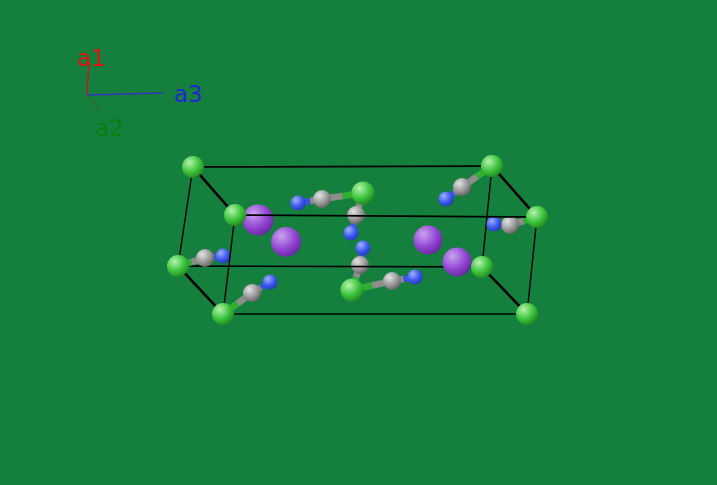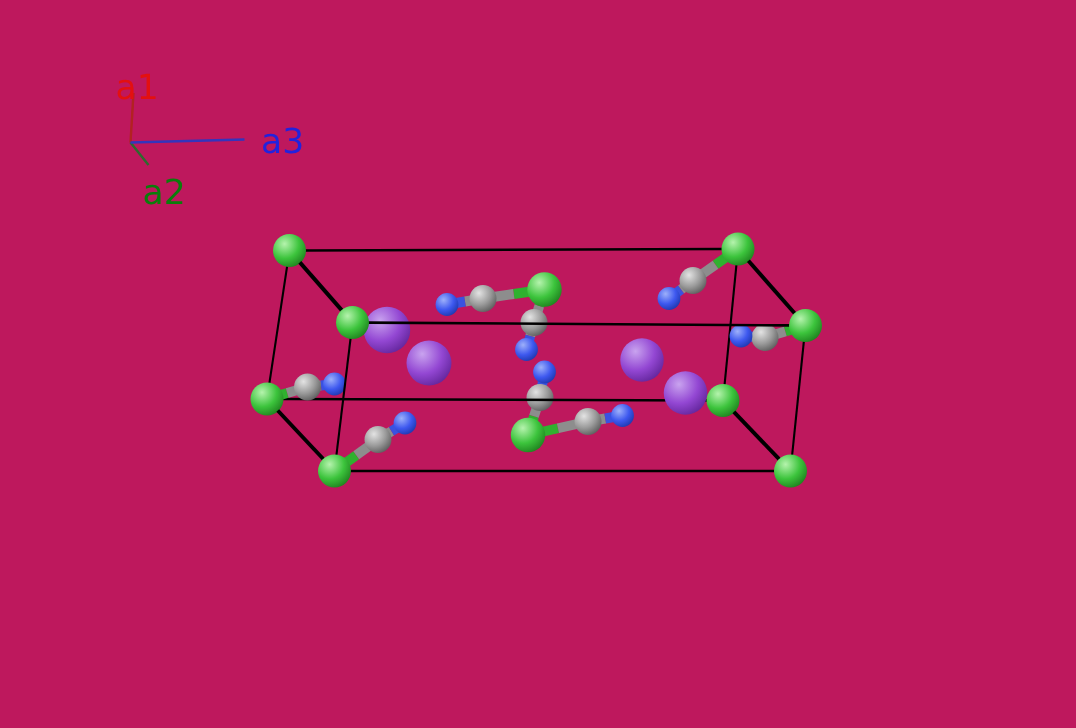--- a/index.html
+++ b/index.html
@@ -1,20 +1,20 @@
 <!DOCTYPE html>
 <html><head>
 <meta charset="utf-8">
 <style>
   html,body{margin:0;padding:0;}
   body{
     width:717px;height:485px;background:#ffffff;overflow:hidden;
     font-family:"DejaVu Sans","Liberation Sans",sans-serif;
   }
-  .viewer{position:relative;width:717px;height:485px;background:#be185d;}
+  .viewer{position:relative;width:717px;height:485px;background:#15803d;}
   svg{display:block;}
   .axlbl{font-family:"DejaVu Sans","Liberation Sans",sans-serif;font-size:23px;}
 </style>
 </head>
 <body>
 
 <div class="viewer">
   <svg id="scene" width="717" height="485" viewBox="0 0 717 485">
       <defs>
         <radialGradient id="grad-green" cx="35%" cy="30%" r="80%">

